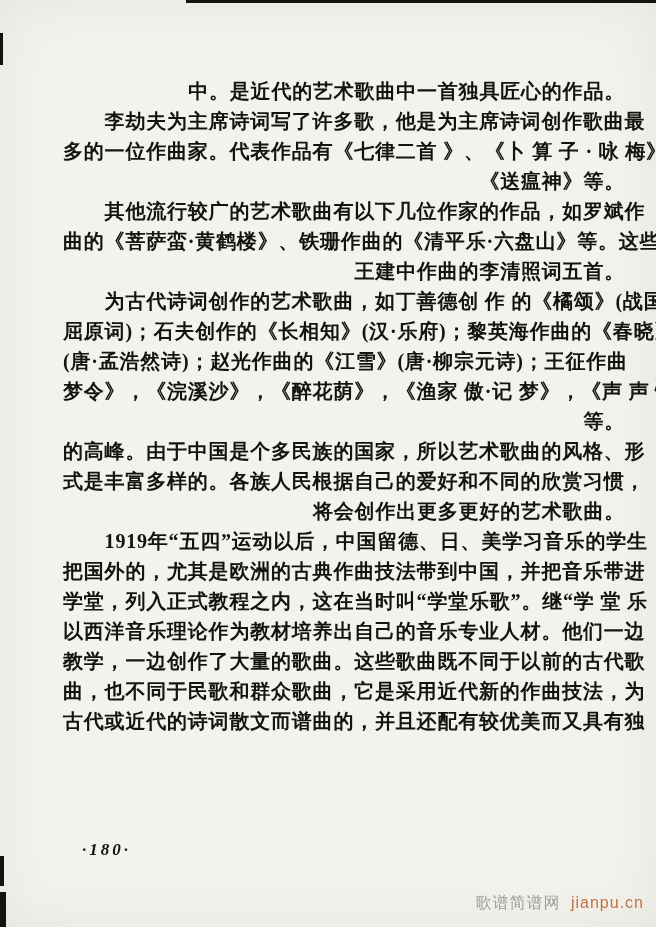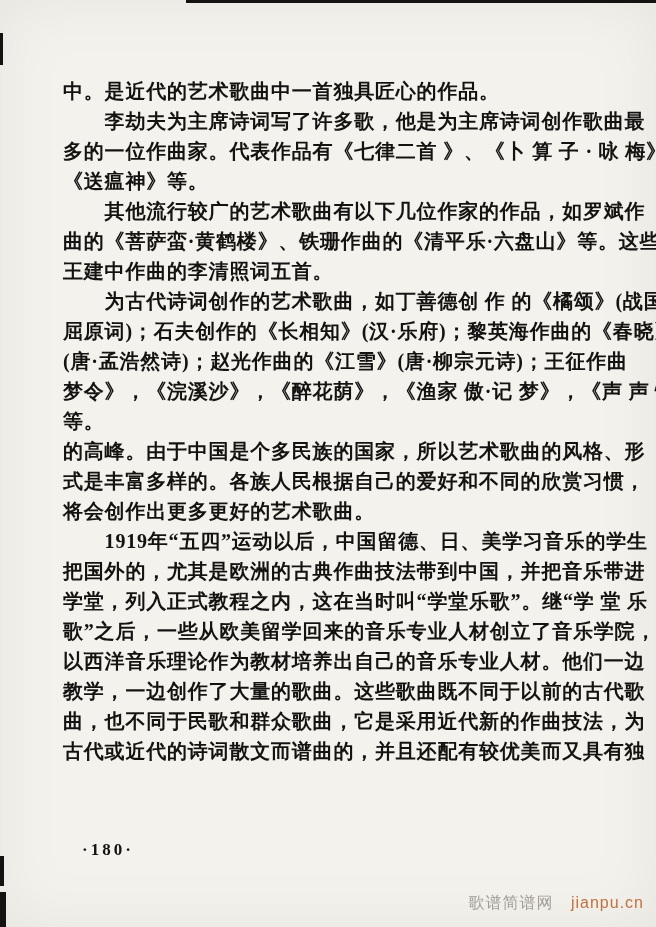--- a/index.html
+++ b/index.html
@@ -8,20 +8,21 @@
     background: #888;
   }
   .page {
     position: relative;
     width: 656px;
     height: 927px;
     background: var(--paper, #f3f2ed);
     overflow: hidden;
     font-family: "Liberation Serif", "DejaVu Serif", serif;
     box-shadow: inset 0 0 60px rgba(120,115,100,0.10);
+    text-align: right;
   }
   
   .scan-top-line {
     position: absolute;
     top: 0; left: 186px;
     width: 470px; height: 3px;
     background: var(--ink, #151312);
   }
   .scan-left-mark-a {
     position: absolute;
@@ -57,38 +58,39 @@
     line-height: 30px;
     white-space: nowrap;
   }
   
   .page-number {
     position: absolute;
     left: 82px;
     top: 840px;
     color: var(--ink, #151312);
     font-size: 17px;
+    font-style: italic;
     font-weight: 600;
     letter-spacing: 3px;
   }
   
   .watermark {
     position: absolute;
     right: 12px;
     top: 893px;
     font-size: 16px;
     letter-spacing: 1px;
     font-family: "Liberation Sans", "DejaVu Sans", sans-serif;
   }
   .watermark .site-name {
     color: var(--wm-gray, #a29f9a);
   }
   .watermark .site-url {
     color: var(--wm-orange, #c3703f);
-    margin-left: 12px;
+    margin-left: 5px;
   }
 </style>
 </head>
 <body>
 
 <div class="page">
   <div class="scan-top-line"></div>
   <div class="scan-left-mark-a"></div>
   <div class="scan-left-mark-b"></div>
   <div class="scan-left-mark-c"></div>
@@ -105,21 +107,20 @@
       <div class="text-line">屈原词)；石夫创作的《长相知》(汉·乐府)；黎英海作曲的《春晓》</div>
       <div class="text-line">(唐·孟浩然诗)；赵光作曲的《江雪》(唐·柳宗元诗)；王征作曲</div>
       <div class="text-line">梦令》，《浣溪沙》，《醉花荫》，《渔家 傲·记 梦》，《声 声 慢》等</div>
       <div class="text-line">等。</div>
       <div class="text-line">的高峰。由于中国是个多民族的国家，所以艺术歌曲的风格、形</div>
       <div class="text-line">式是丰富多样的。各族人民根据自己的爱好和不同的欣赏习惯，</div>
       <div class="text-line">将会创作出更多更好的艺术歌曲。</div>
       <div class="text-line">　　1919年“五四”运动以后，中国留德、日、美学习音乐的学生，</div>
       <div class="text-line">把国外的，尤其是欧洲的古典作曲技法带到中国，并把音乐带进</div>
       <div class="text-line">学堂，列入正式教程之内，这在当时叫“学堂乐歌”。继“学 堂 乐</div>
-      <div class="text-line">歌”之后，一些从欧美留学回来的音乐专业人材创立了音乐学院，</div>
       <div class="text-line">以西洋音乐理论作为教材培养出自己的音乐专业人材。他们一边</div>
       <div class="text-line">教学，一边创作了大量的歌曲。这些歌曲既不同于以前的古代歌</div>
       <div class="text-line">曲，也不同于民歌和群众歌曲，它是采用近代新的作曲技法，为</div>
       <div class="text-line">古代或近代的诗词散文而谱曲的，并且还配有较优美而又具有独</div>
     </div>
 
   <div class="page-number">·180·</div>
 
   <div class="watermark">
     <span class="site-name">歌谱简谱网</span>

